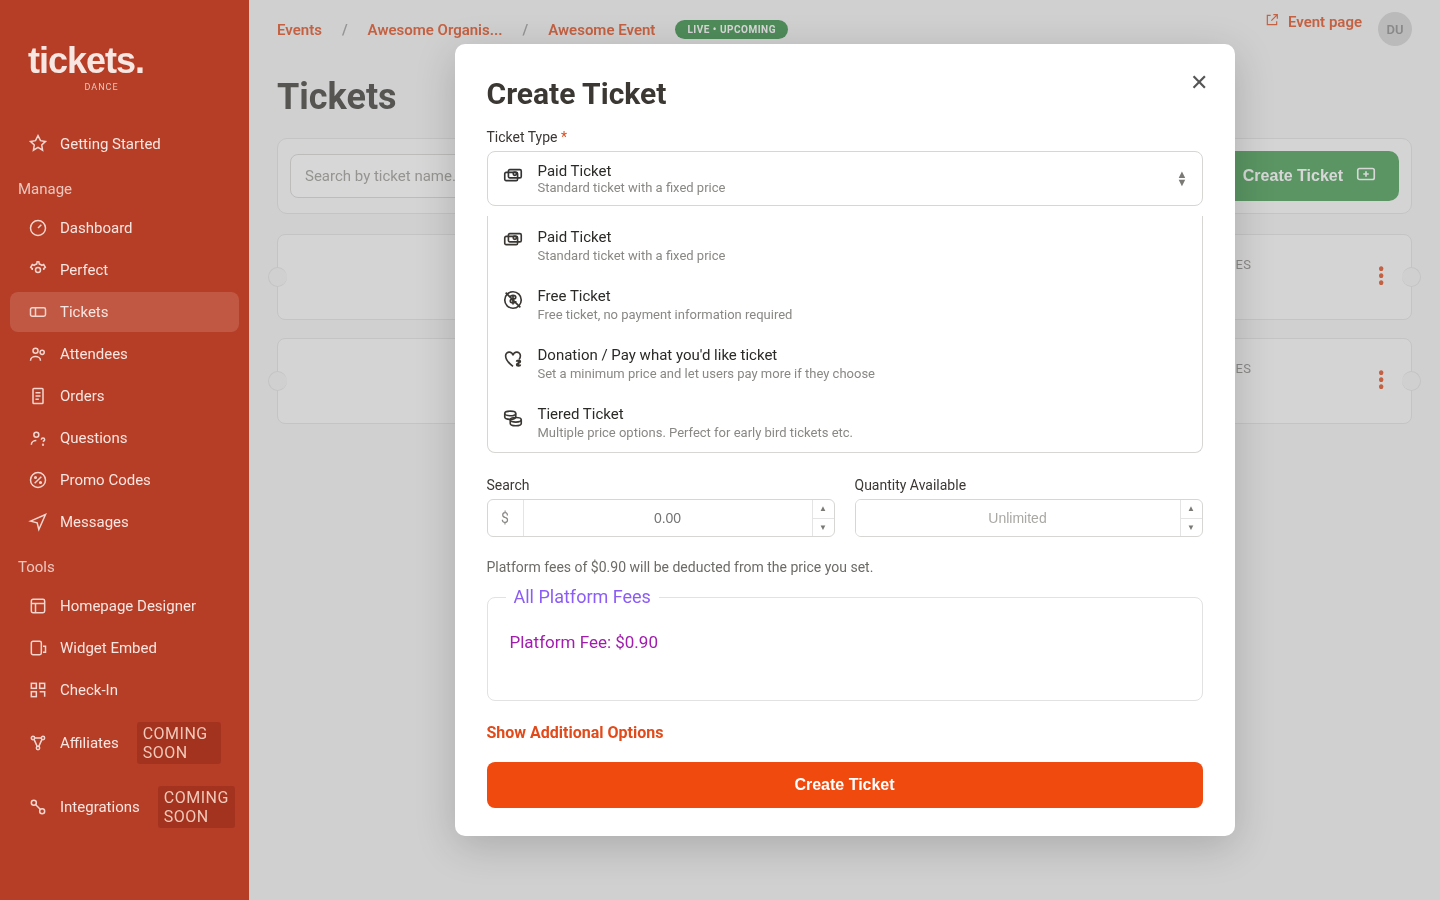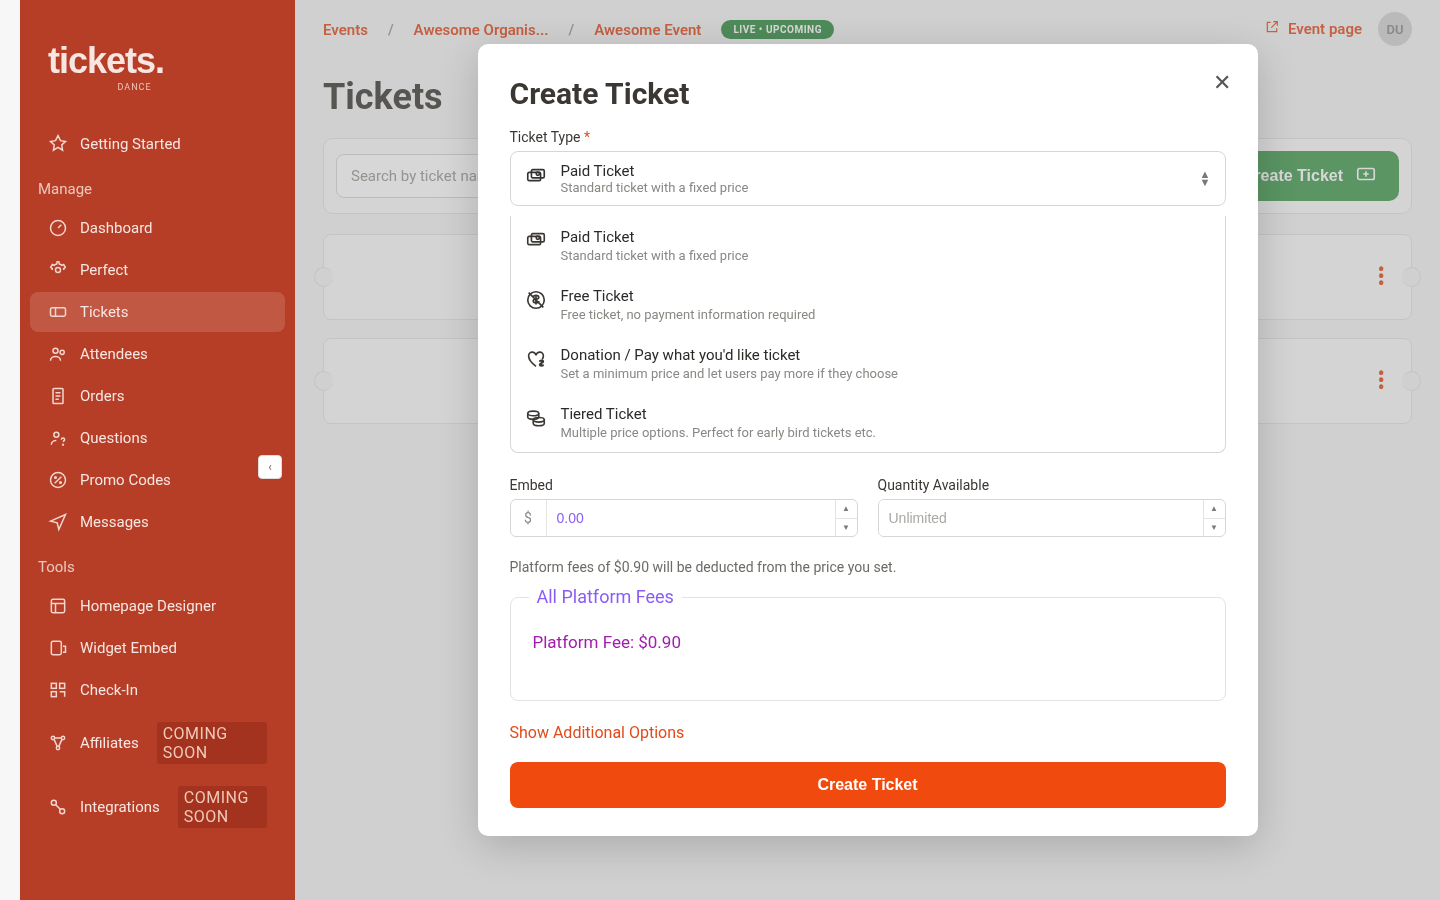--- a/index.html
+++ b/index.html
@@ -1,35 +1,35 @@
 <!DOCTYPE html>
 <html><head>
 <meta charset="utf-8">
 <style>
 * { box-sizing: border-box; margin: 0; padding: 0; }
 body { font-family: -apple-system, BlinkMacSystemFont, "Segoe UI", Roboto, sans-serif; background: #f7f7f7; color: #333; overflow: hidden; width:1440px; height:900px; }
 .app { display:flex; width:100%; height:100%; }
-.sidebar { width:275px; background:#b63d26; color:#f7e6e1; padding:20px 0 0 0; flex-shrink:0;margin-left:20px; }
+.sidebar { width:249px; background:#b63d26; color:#f7e6e1; padding:20px 0 0 0; flex-shrink:0; }
 .logo { font-size:36px; font-weight:800; letter-spacing:-1px; padding:20px 28px 6px; color:#f7e6e1; font-family: "Segoe UI", sans-serif; }
 .logo-sub { font-size:9px; letter-spacing:1px; text-align:center; padding-right:46px; margin-top:-6px; color:#e9c7bd; }
 .nav-group-label { font-size:15px; padding:14px 18px 8px; color:#f2d6cf; opacity:.9; }
 .nav-item { display:flex; align-items:center; gap:12px; padding:10px 18px; font-size:15px; color:#f7e6e1; cursor:pointer; border-radius:8px; margin:2px 10px; }
 .nav-item.active { background:rgba(255,255,255,0.14); }
 .nav-item .nicon { width:20px; height:20px; display:flex; align-items:center; justify-content:center; }
 .nav-item .nicon svg { stroke:#f2d6cf; }
 .badge-soon { background:#a3331f; color:#f2c9b9; font-size:16px; padding:2px 6px; border-radius:3px; margin-left:6px; letter-spacing:.5px; font-weight:400;}
 .sidebar-collapse { position:absolute; left:258px; top:455px; width:24px; height:24px; background:#fff; border:1px solid #ddd; border-radius:4px; display:flex; align-items:center; justify-content:center; color:#666; font-size:12px; }
 
 .main { flex:1; position:relative; background:#f5f5f5; }
 .topbar { display:flex; align-items:center; justify-content:space-between; padding:10px 28px 0; height:48px; }
 .crumbs { display:flex; align-items:flex-end; gap:20px; font-size:15px; font-weight:600; }
 .crumbs a { color:#e14b1b; text-decoration:none; }
 .crumbs .sep { color:#999; }
 .status-pill { background:#2f8a3f; color:#fff; font-size:10px; font-weight:700; padding:4px 12px; border-radius:999px; letter-spacing:.5px; }
-.top-right { display:flex; align-items:center; gap:16px; }
+.top-right { display:flex; align-items:flex-start; gap:16px; }
 .event-page-link { color:#e14b1b; font-weight:600; font-size:15px; display:flex; align-items:center; gap:8px; }
 .avatar { width:34px; height:34px; border-radius:50%; background:#d3d3d3; color:#888; font-size:13px; font-weight:600; display:flex; align-items:center; justify-content:center; }
 
 .page-body { padding:28px; }
 .page-title { font-size:36px; font-weight:700; color:#3b3834; margin-bottom:20px; }
 .search-create-row { display:flex; gap:16px; padding:12px; border:1px solid #e2e2e2; border-radius:10px; background:#fbfbfb; align-items:center; margin-bottom:20px; }
 .search-box { flex:1; border:1px solid #d7d6d3; border-radius:8px; padding:12px 14px; background:#fff; color:#9a9893; font-size:15px; }
 .create-btn { background:#3f9a4e; color:#fff; border:none; border-radius:10px; padding:12px 22px; font-size:16px; font-weight:600; display:flex; align-items:center; gap:12px; }
 
 .ticket-row { display:flex; align-items:center; gap:40px; border:1px solid #e2e2e2; border-radius:8px; background:#fbfbfb; padding:22px 26px; margin-bottom:18px; position:relative; }
@@ -54,32 +54,32 @@
 .dropdown { border:1px solid #d7d6d3; border-top:none; border-radius:0 0 8px 8px; margin-top:10px; }
 .dropdown .dd-item { display:flex; gap:14px; padding:12px 14px; align-items:flex-start; cursor:pointer; }
 .dropdown .dd-icon { width:22px; margin-top:2px; color:#3b3834; }
 .dropdown .opt-title { font-size:15px; color:#2b2a27; }
 .dropdown .opt-sub { font-size:13px; color:#8a8884; margin-top:2px; }
 
 .row2 { display:flex; gap:20px; margin-top:24px; }
 .row2 .half { flex:1; }
 .inp-wrap { display:flex; border:1px solid #d7d6d3; border-radius:6px; overflow:hidden; height:38px; }
 .inp-prefix { width:36px; display:flex; align-items:center; justify-content:center; color:#8a8884; border-right:1px solid #e4e4e4; font-size:14px;}
-.inp { flex:1; border:none; padding:0 10px; font-size:14px; color:#8b5cf6; outline:none; }
+.inp { flex:1; border:none; padding:0 10px; font-size:14px; color:#737373; outline:none;text-align:center; }
 .inp::placeholder { color:#aaa8a3; }
 .spinner { width:22px; display:flex; flex-direction:column; border-left:1px solid #e4e4e4; }
 .spinner div { flex:1; display:flex; align-items:center; justify-content:center; font-size:8px; color:#7a7975; border-bottom:1px solid #e4e4e4;}
 .spinner div:last-child { border-bottom:none; }
 
 .fee-note { font-size:14px; color:#6d6b66; margin-top:22px; }
 .fees-field { border:1px solid #e2e2e2; border-radius:8px; margin-top:22px; padding:34px 22px 48px; position:relative; }
 .fees-legend { position:absolute; top:-12px; left:18px; background:#fff; padding:0 8px; color:#8b5cf6; font-size:18px; }
 .fees-field .line { font-size:17px; color:#a21caf; }
 
-.additional { color:#e14b1b; font-size:16px; font-weight:400; margin-top:22px; cursor:pointer; }
+.additional { color:#e14b1b; font-size:16px; font-weight:700; margin-top:22px; cursor:pointer; }
 .submit-btn { width:100%; background:#f04a0f; color:#fff; border:none; border-radius:8px; padding:14px; font-size:16px; font-weight:600; margin-top:20px; }
 
 .back-chev { position:absolute; left:294px; top:478px; width:28px; height:28px; border:1px solid #ddd; border-radius:6px; background:#fff; display:flex; align-items:center; justify-content:center; color:#777; font-size:13px; }
 svg { stroke-width:1.8; fill:none; stroke:currentColor; }
 .ticket-row .menu-dots span, .select-box .chev span { display:block; }
 </style>
 </head>
 <body>
 
 <div class="app">
@@ -361,21 +361,21 @@
                 </svg></span>
             <div>
                 <div class="opt-title">Tiered Ticket</div>
                 <div class="opt-sub">Multiple price options. Perfect for early bird tickets etc.</div>
               </div>
           </div>
         </div>
 
         <div class="row2">
           <div class="half">
-            <label class="field-label">Embed</label>
+            <label class="field-label">Search</label>
             <div class="inp-wrap">
               <div class="inp-prefix">$</div>
               <input class="inp" value="0.00" style="">
               <div class="spinner">
                   <div>▲</div>
                   <div>▼</div>
                 </div>
             </div>
           </div>
           <div class="half">

